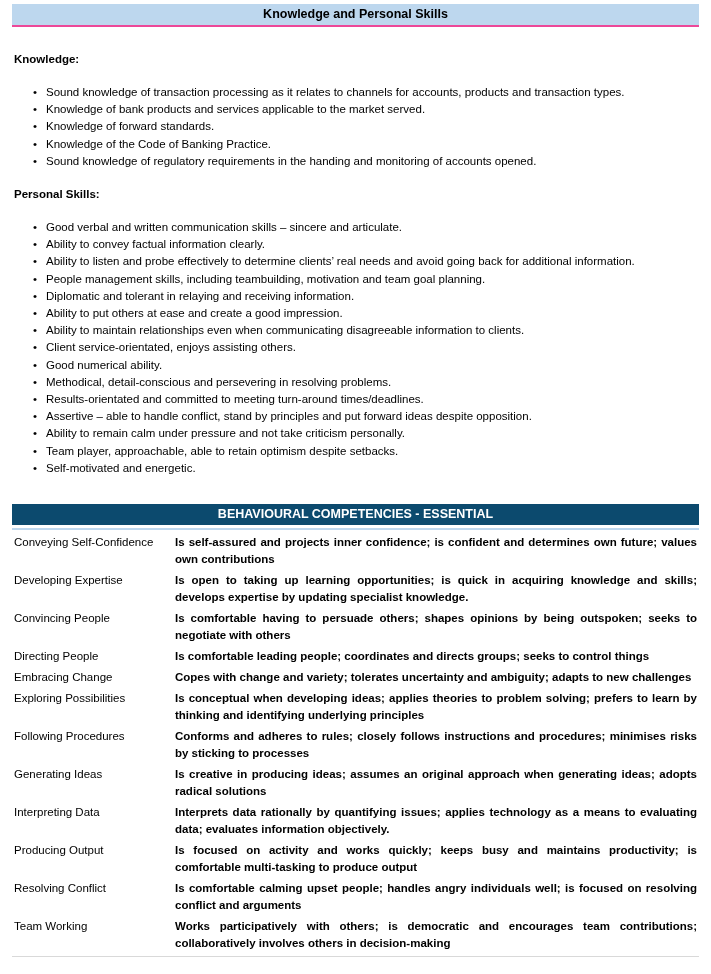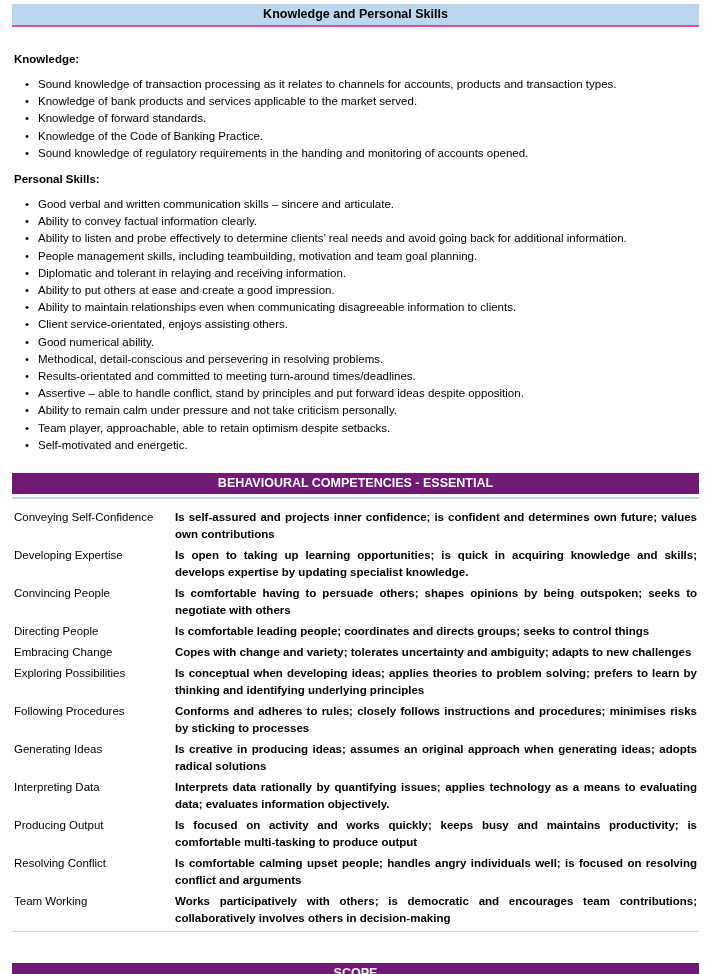--- a/index.html
+++ b/index.html
@@ -11,40 +11,40 @@
     font-size: 11.5px;
   }
   .doc { padding: 4px 12px 0 12px; }
 
   
   .band {
     text-align: center; font-weight: 700; font-size: 12.5px;
     padding: 3px 0 3px 0; line-height: 15px;
   }
   .band-light { background: #BDD7EE; border-bottom: 2px solid #ec4899; }
-  .band-blue  { background: #701a75; color: #fff; }
+  .band-blue  { background: #0c4a6e; color: #fff; }
   .band-pm    { background: #BDD7EE; }
   .rule-light { height: 2px; background: #BDD7EE; margin-top: 3px; }
   .rule-gray  { height: 1px; background: #D9D9D9; margin-top: 3px; }
 
   .content { padding: 0 2px; }
 
   .sub-heading { font-weight: 700; line-height: 17px; margin: 9px 0 3px 0; }
   .sub-heading.first { margin-top: 24px; }
 
-  ul.bullets { list-style: none; margin: 8px; padding: 0; }
+  ul.bullets { list-style: none; margin: 16px; padding: 0; }
   ul.bullets li {
     position: relative; padding-left: 16px; line-height: 17.2px;
   }
   ul.bullets li::before {
     content: "\2022"; position: absolute; left: 3px; top: 0;
   }
 
   
-  .comp-table { margin-top: 10px; padding: 0 2px; }
+  .comp-table { margin-top: 4px; padding: 0 2px; }
   .comp-row { display: flex; margin-bottom: 4px; }
   .comp-term { flex: none; width: 161px; padding-right: 10px; line-height: 17px; }
   .comp-desc { flex: 1; text-align: justify; line-height: 17px; font-weight: bold; }
 
   .gap-lg { height: 31px; }
   .gap-sm { height: 3px; }
 </style>
 </head>
 <body>
 

